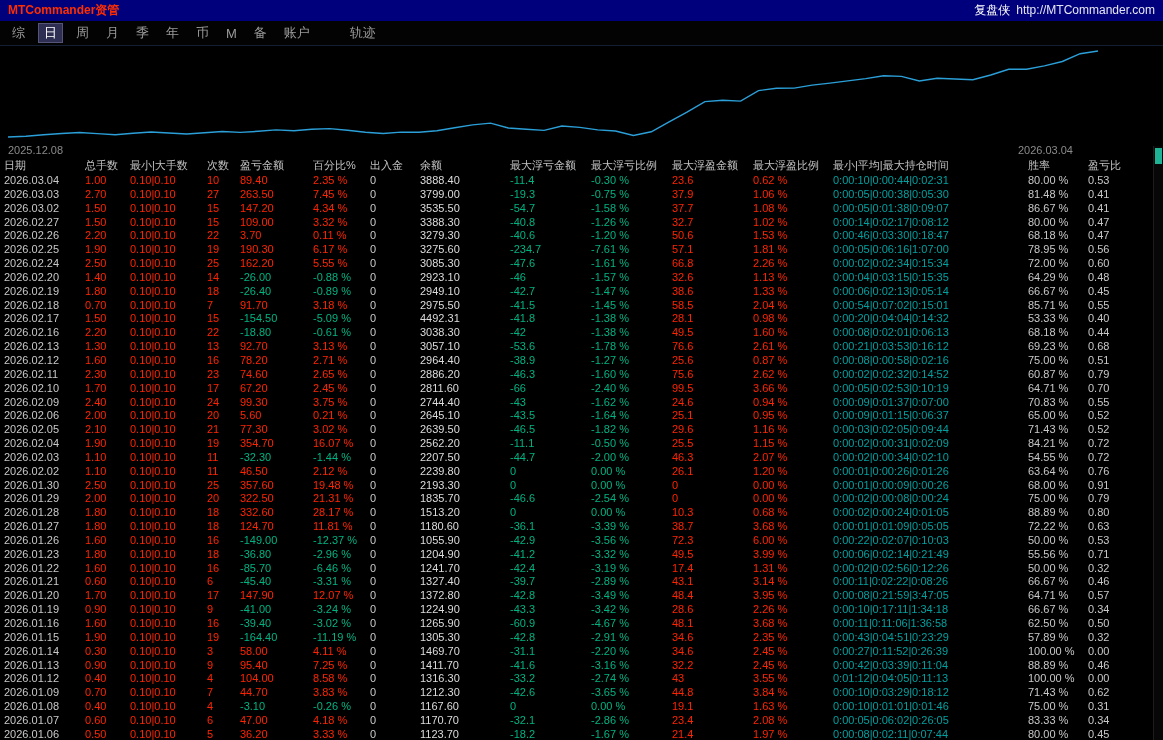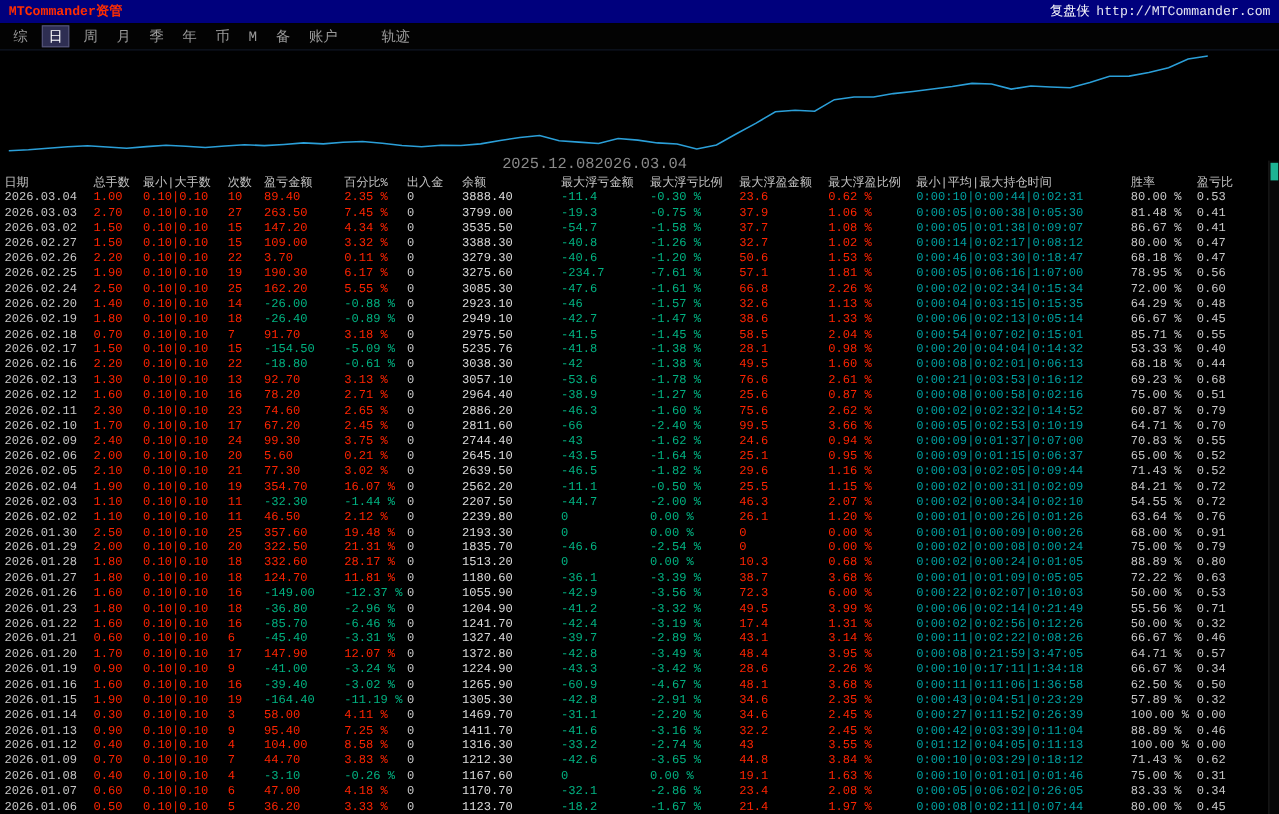--- a/index.html
+++ b/index.html
@@ -1,35 +1,35 @@
 <!DOCTYPE html>
 <html><head>
 <meta charset="utf-8">
 <style>
   html,body{margin:0;padding:0;background:#000;}
   #app{position:relative;width:1163px;height:740px;overflow:hidden;background:#000;
-       font-family:Liberation Mono, monospace;}
+       font-family:Liberation Sans, sans-serif;}
   
   .topbar{height:21px;background:#00007d;display:flex;justify-content:space-between;
           align-items:center;padding:0 8px;font-size:12px;}
   .topbar .title{color:#ff2d00;font-weight:bold;}
   .topbar .right{color:#e6e6f2;}
   .topbar .right .brand{color:#ffffff;margin-right:6px;}
   
   .menubar{height:24px;background:#030303;display:flex;align-items:center;
            padding-left:8px;font-size:13px;color:#9a9a9a;border-bottom:1px solid #141e33;}
   .menubar .items{display:flex;align-items:center;gap:9px;}
   .mi{padding:1px 4px;cursor:default;}
   .mi.sel{color:#ffffff;background:#2e2e52;border:1px solid #55557a;padding:0 5px;}
   .mi-right{margin-left:32px;padding:1px 4px;}
   
   .chart{position:relative;height:97px;background:#000;}
   .chart svg{display:block;}
-  .daterow{height:14px;display:flex;justify-content:center;align-items:center;
-           padding:0 90px 0 8px;font-size:14px;color:#8a8a8a;}
+  .daterow{height:14px;display:flex;justify-content:space-between;align-items:center;
+           padding:0 90px 0 8px;font-size:11px;color:#8a8a8a;}
   
   .tbl{--cols:81px 45px 77px 33px 73px 57px 50px 90px 81px 81px 81px 80px 195px 60px auto;
        padding-right:10px;}
   .thead{display:grid;grid-template-columns:var(--cols);height:17px;align-items:center;
          color:#c2c2c2;font-size:11px;padding-left:4px;white-space:nowrap;}
   .trow{display:grid;grid-template-columns:var(--cols);height:13.85px;line-height:13.85px;
         padding-left:4px;font-size:11px;white-space:nowrap;}
   .c-date{color:#c8c8c8}
   .c-red{color:#ff2400}
   .c-green{color:#00b382}
@@ -270,21 +270,21 @@
           <span class="c-gray">0.55</span>
         </div>
         <div class="trow">
           <span class="c-date">2026.02.17</span>
           <span class="c-red">1.50</span>
           <span class="c-red">0.10|0.10</span>
           <span class="c-red">15</span>
           <span class="c-green">-154.50</span>
           <span class="c-green">-5.09 %</span>
           <span class="c-gray">0</span>
-          <span class="c-white">5235.76</span>
+          <span class="c-white">4492.31</span>
           <span class="c-green">-41.8</span>
           <span class="c-green">-1.38 %</span>
           <span class="c-red">28.1</span>
           <span class="c-red">0.98 %</span>
           <span class="c-time">0:00:20|0:04:04|0:14:32</span>
           <span class="c-gray">53.33 %</span>
           <span class="c-gray">0.40</span>
         </div>
         <div class="trow">
           <span class="c-date">2026.02.16</span>

